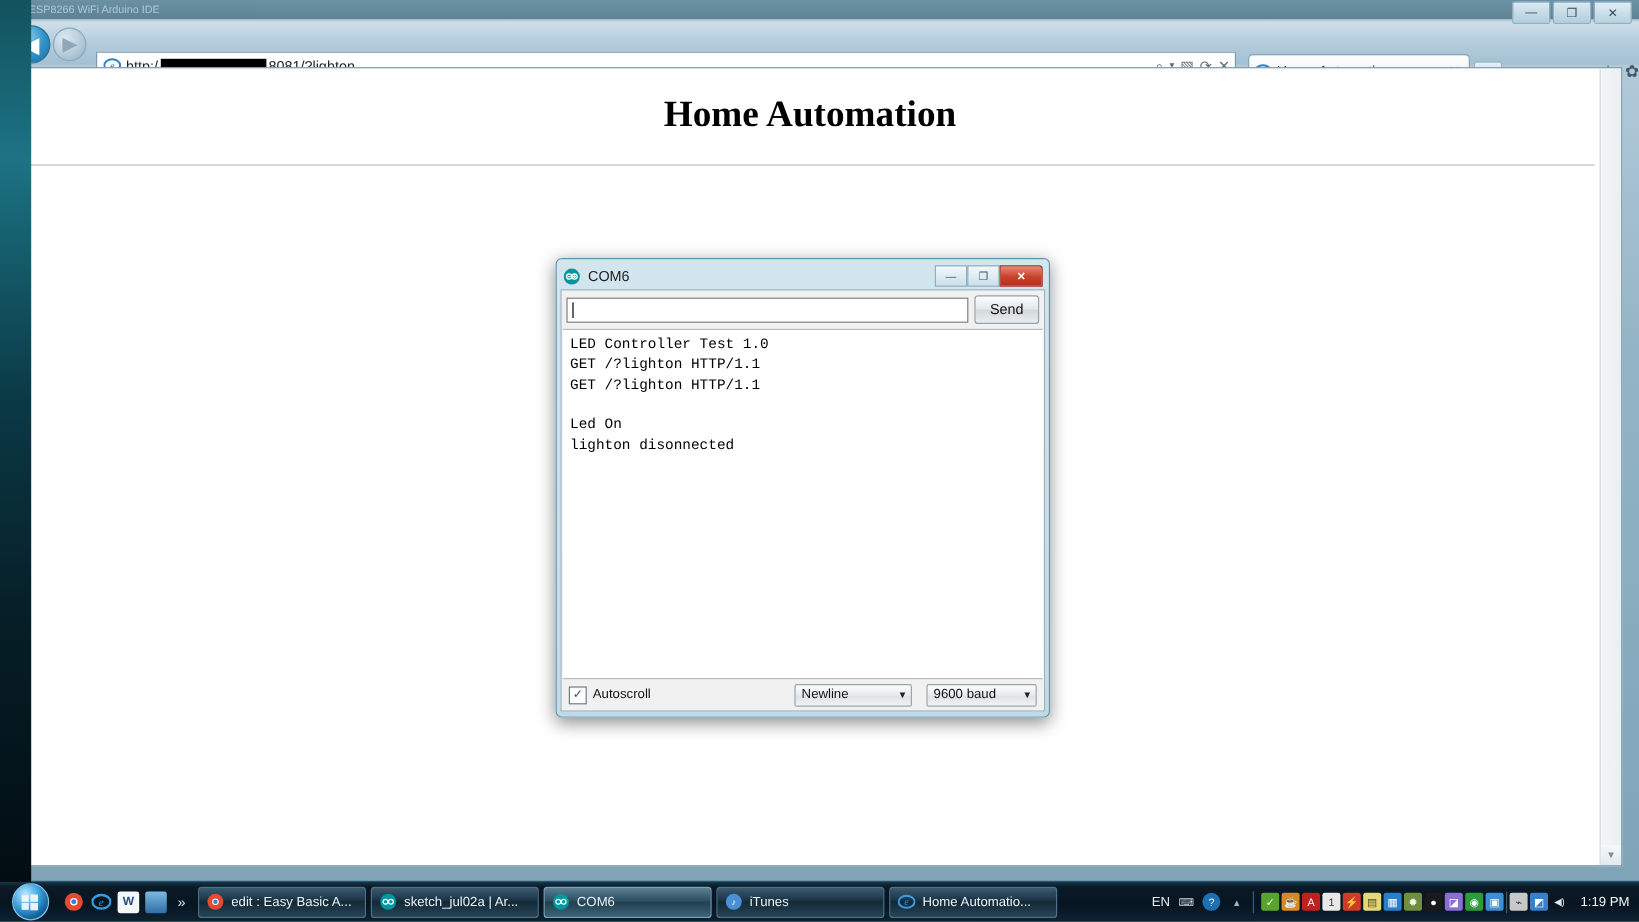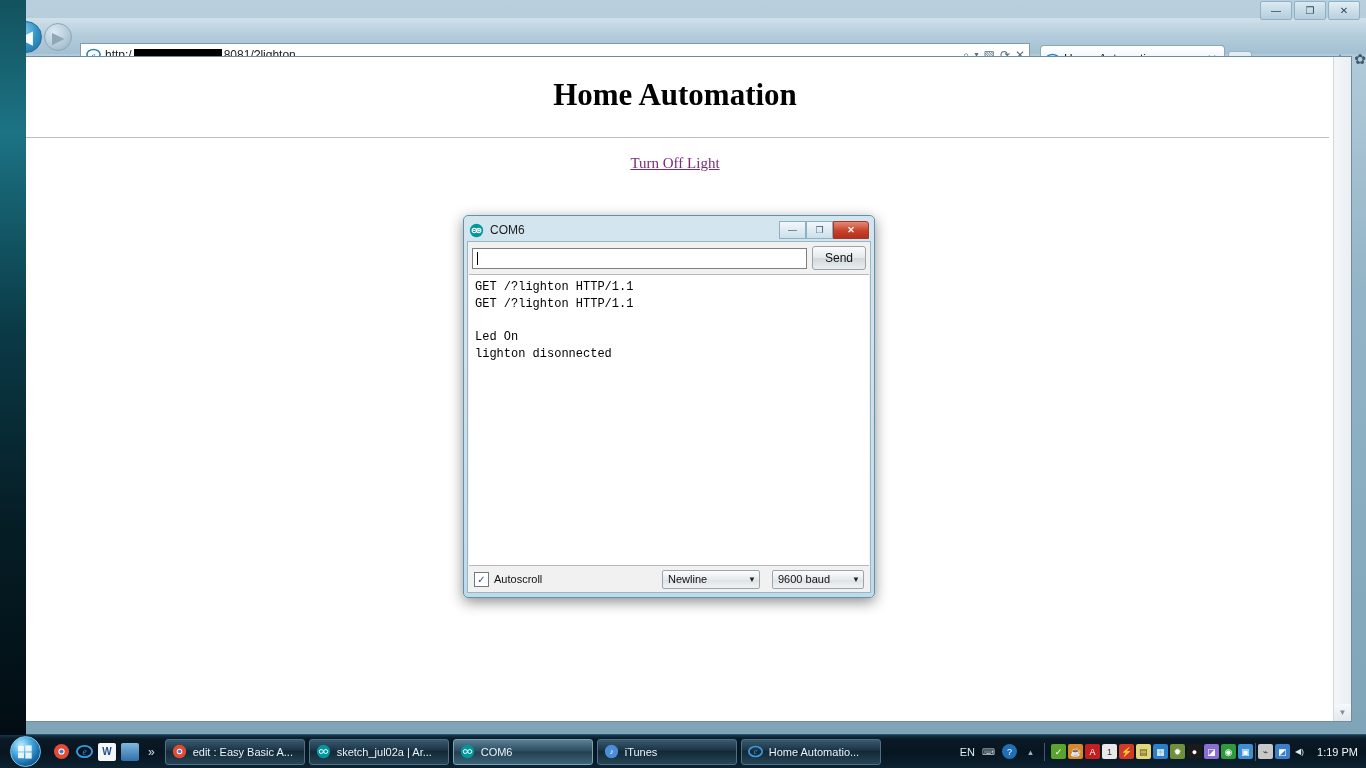--- a/index.html
+++ b/index.html
@@ -231,20 +231,21 @@
   .sep-v{width:1px;height:18px;background:#3a5c72;}
 </style>
 </head>
 <body>
 
 <div id="desktop">
 
   <div id="ie-window">
     <div class="ie-frame"></div>
 
+    <div id="bg-window-title">ESP8266 WiFi Arduino IDE</div>
 
     <div id="win-ctrl-top">
       <div class="wbtn">—</div>
       <div class="wbtn">❐</div>
       <div class="wbtn close">✕</div>
     </div>
 
     <div id="nav-row">
       <div class="navbtn" id="back-button">
         <span class="arrow-glyph">◀</span>
@@ -291,23 +292,20 @@
           <span>★</span>
           <span>✿</span>
         </div>
       </div>
     </div>
 
     <div id="page-viewport">
       <div id="page-content">
         <div id="page-title">Home Automation</div>
         <div id="page-rule"></div>
-        <div class="page-link-row">
-          <span class="page-link">Turn Off Light</span>
-        </div>
       </div>
       <div id="vscroll">
         <div id="vscroll-down">▼</div>
       </div>
     </div>
   </div>
 
   <div id="serial-window">
     <div id="serial-titlebar">
       <span id="serial-logo">
@@ -330,20 +328,21 @@
 
     <div id="serial-body">
       <div id="serial-input-row">
         <div id="serial-input">
           <span id="serial-caret"></span>
         </div>
         <div id="send-button">Send</div>
       </div>
 
       <div id="serial-output">
+        <div class="out-line">LED Controller Test 1.0</div>
         <div class="out-line">GET /?lighton HTTP/1.1</div>
         <div class="out-line">GET /?lighton HTTP/1.1</div>
         <div class="out-line">&nbsp;</div>
         <div class="out-line">Led On</div>
         <div class="out-line">lighton disonnected</div>
       </div>
 
       <div id="serial-footer">
         <span id="autoscroll-wrap">
           <span id="autoscroll-box">✓</span>

